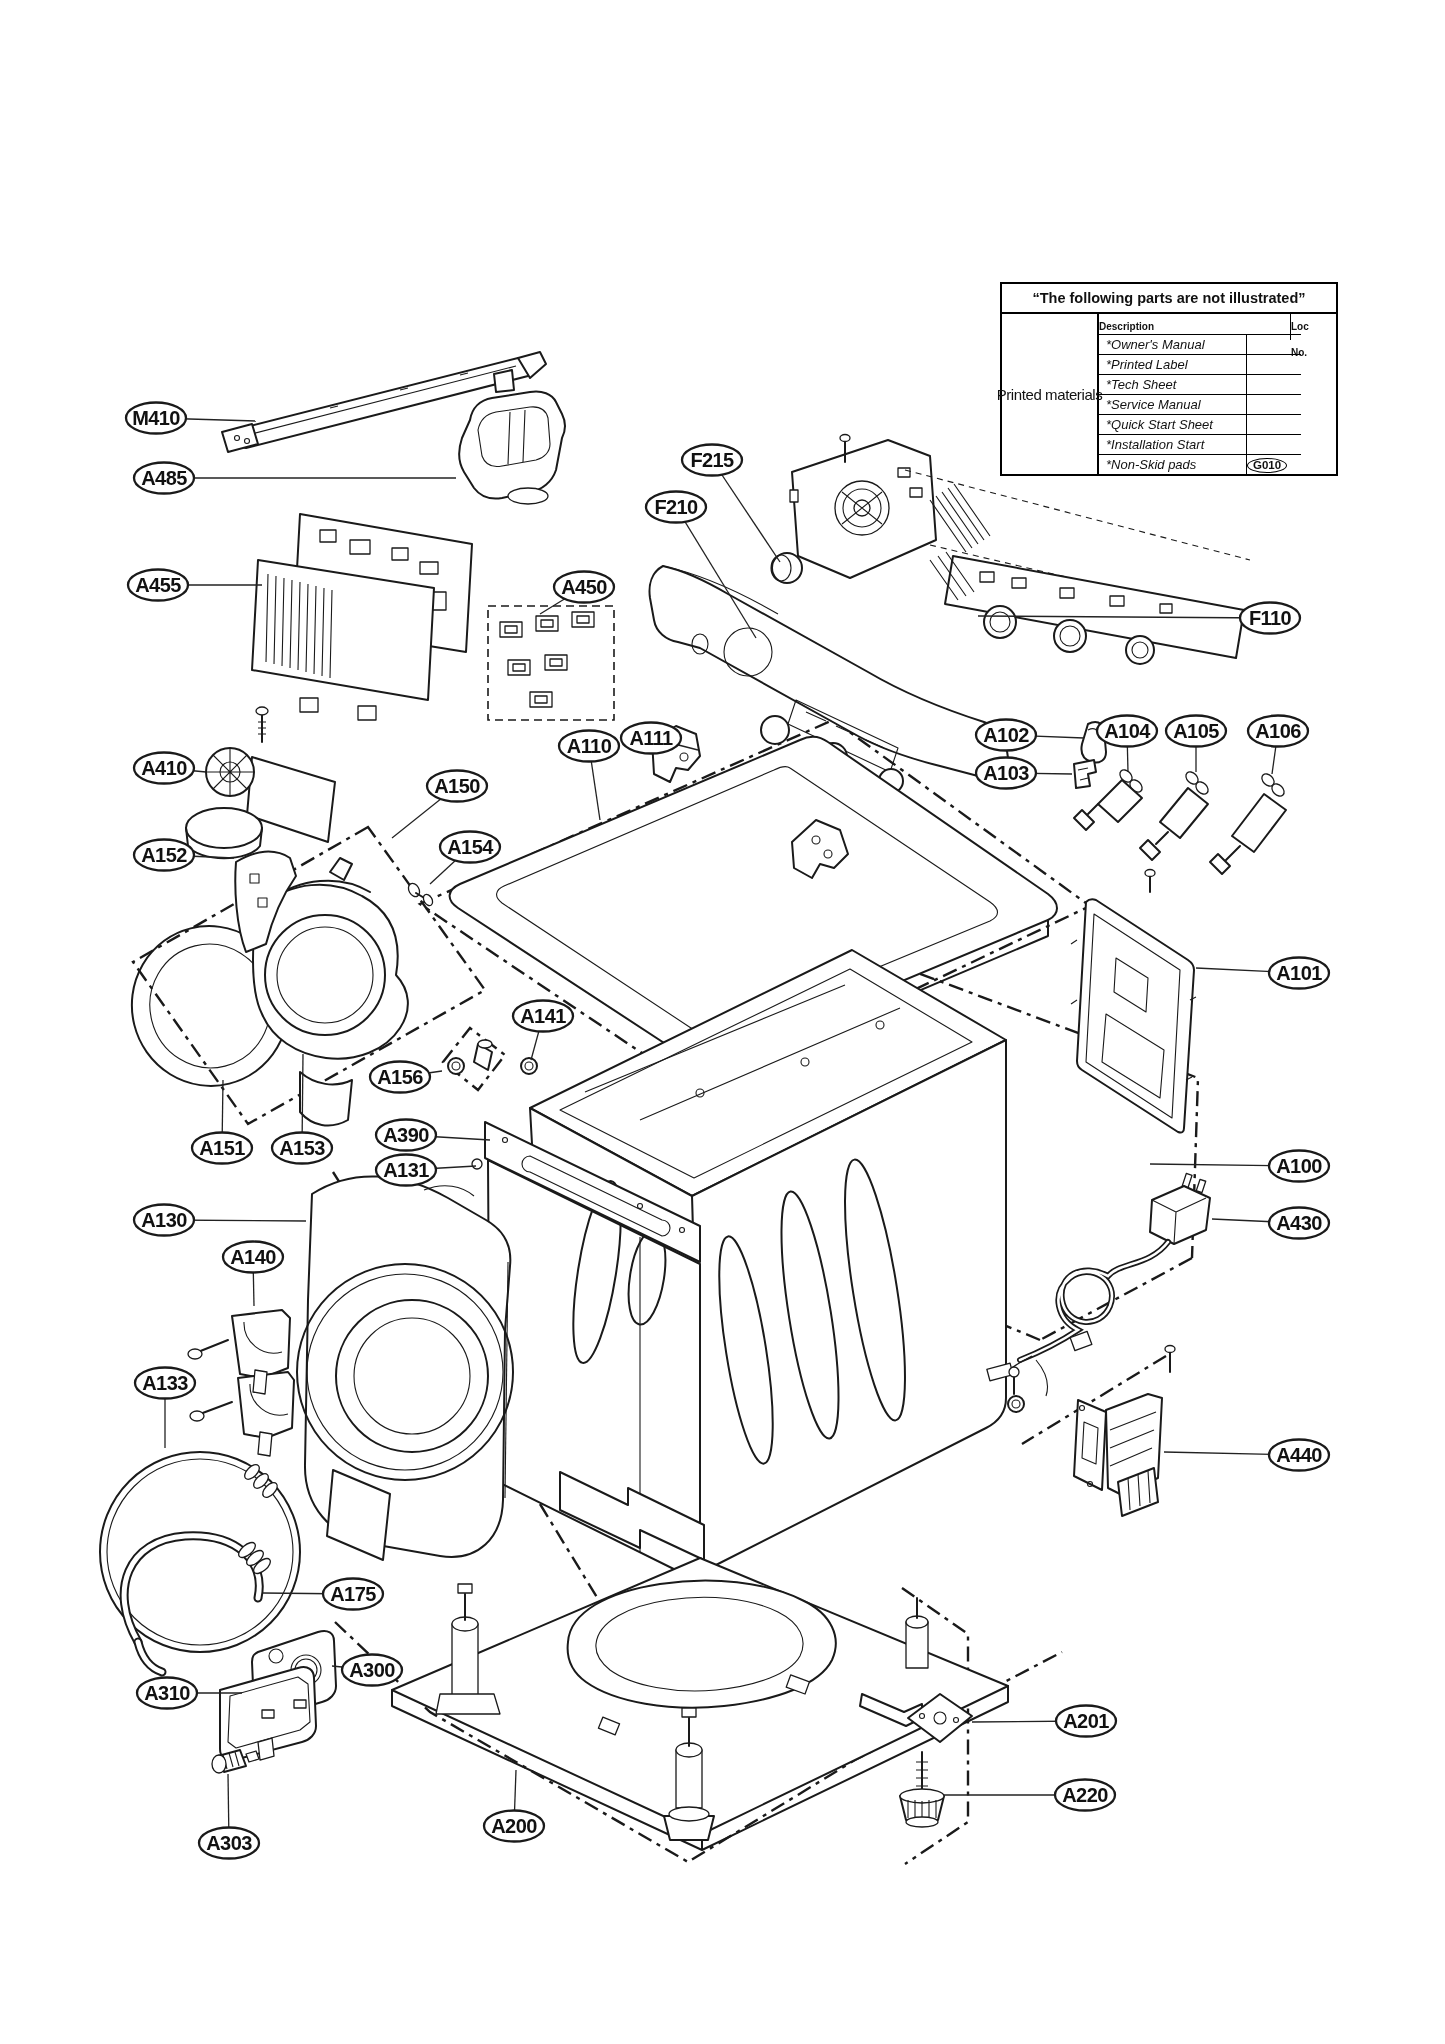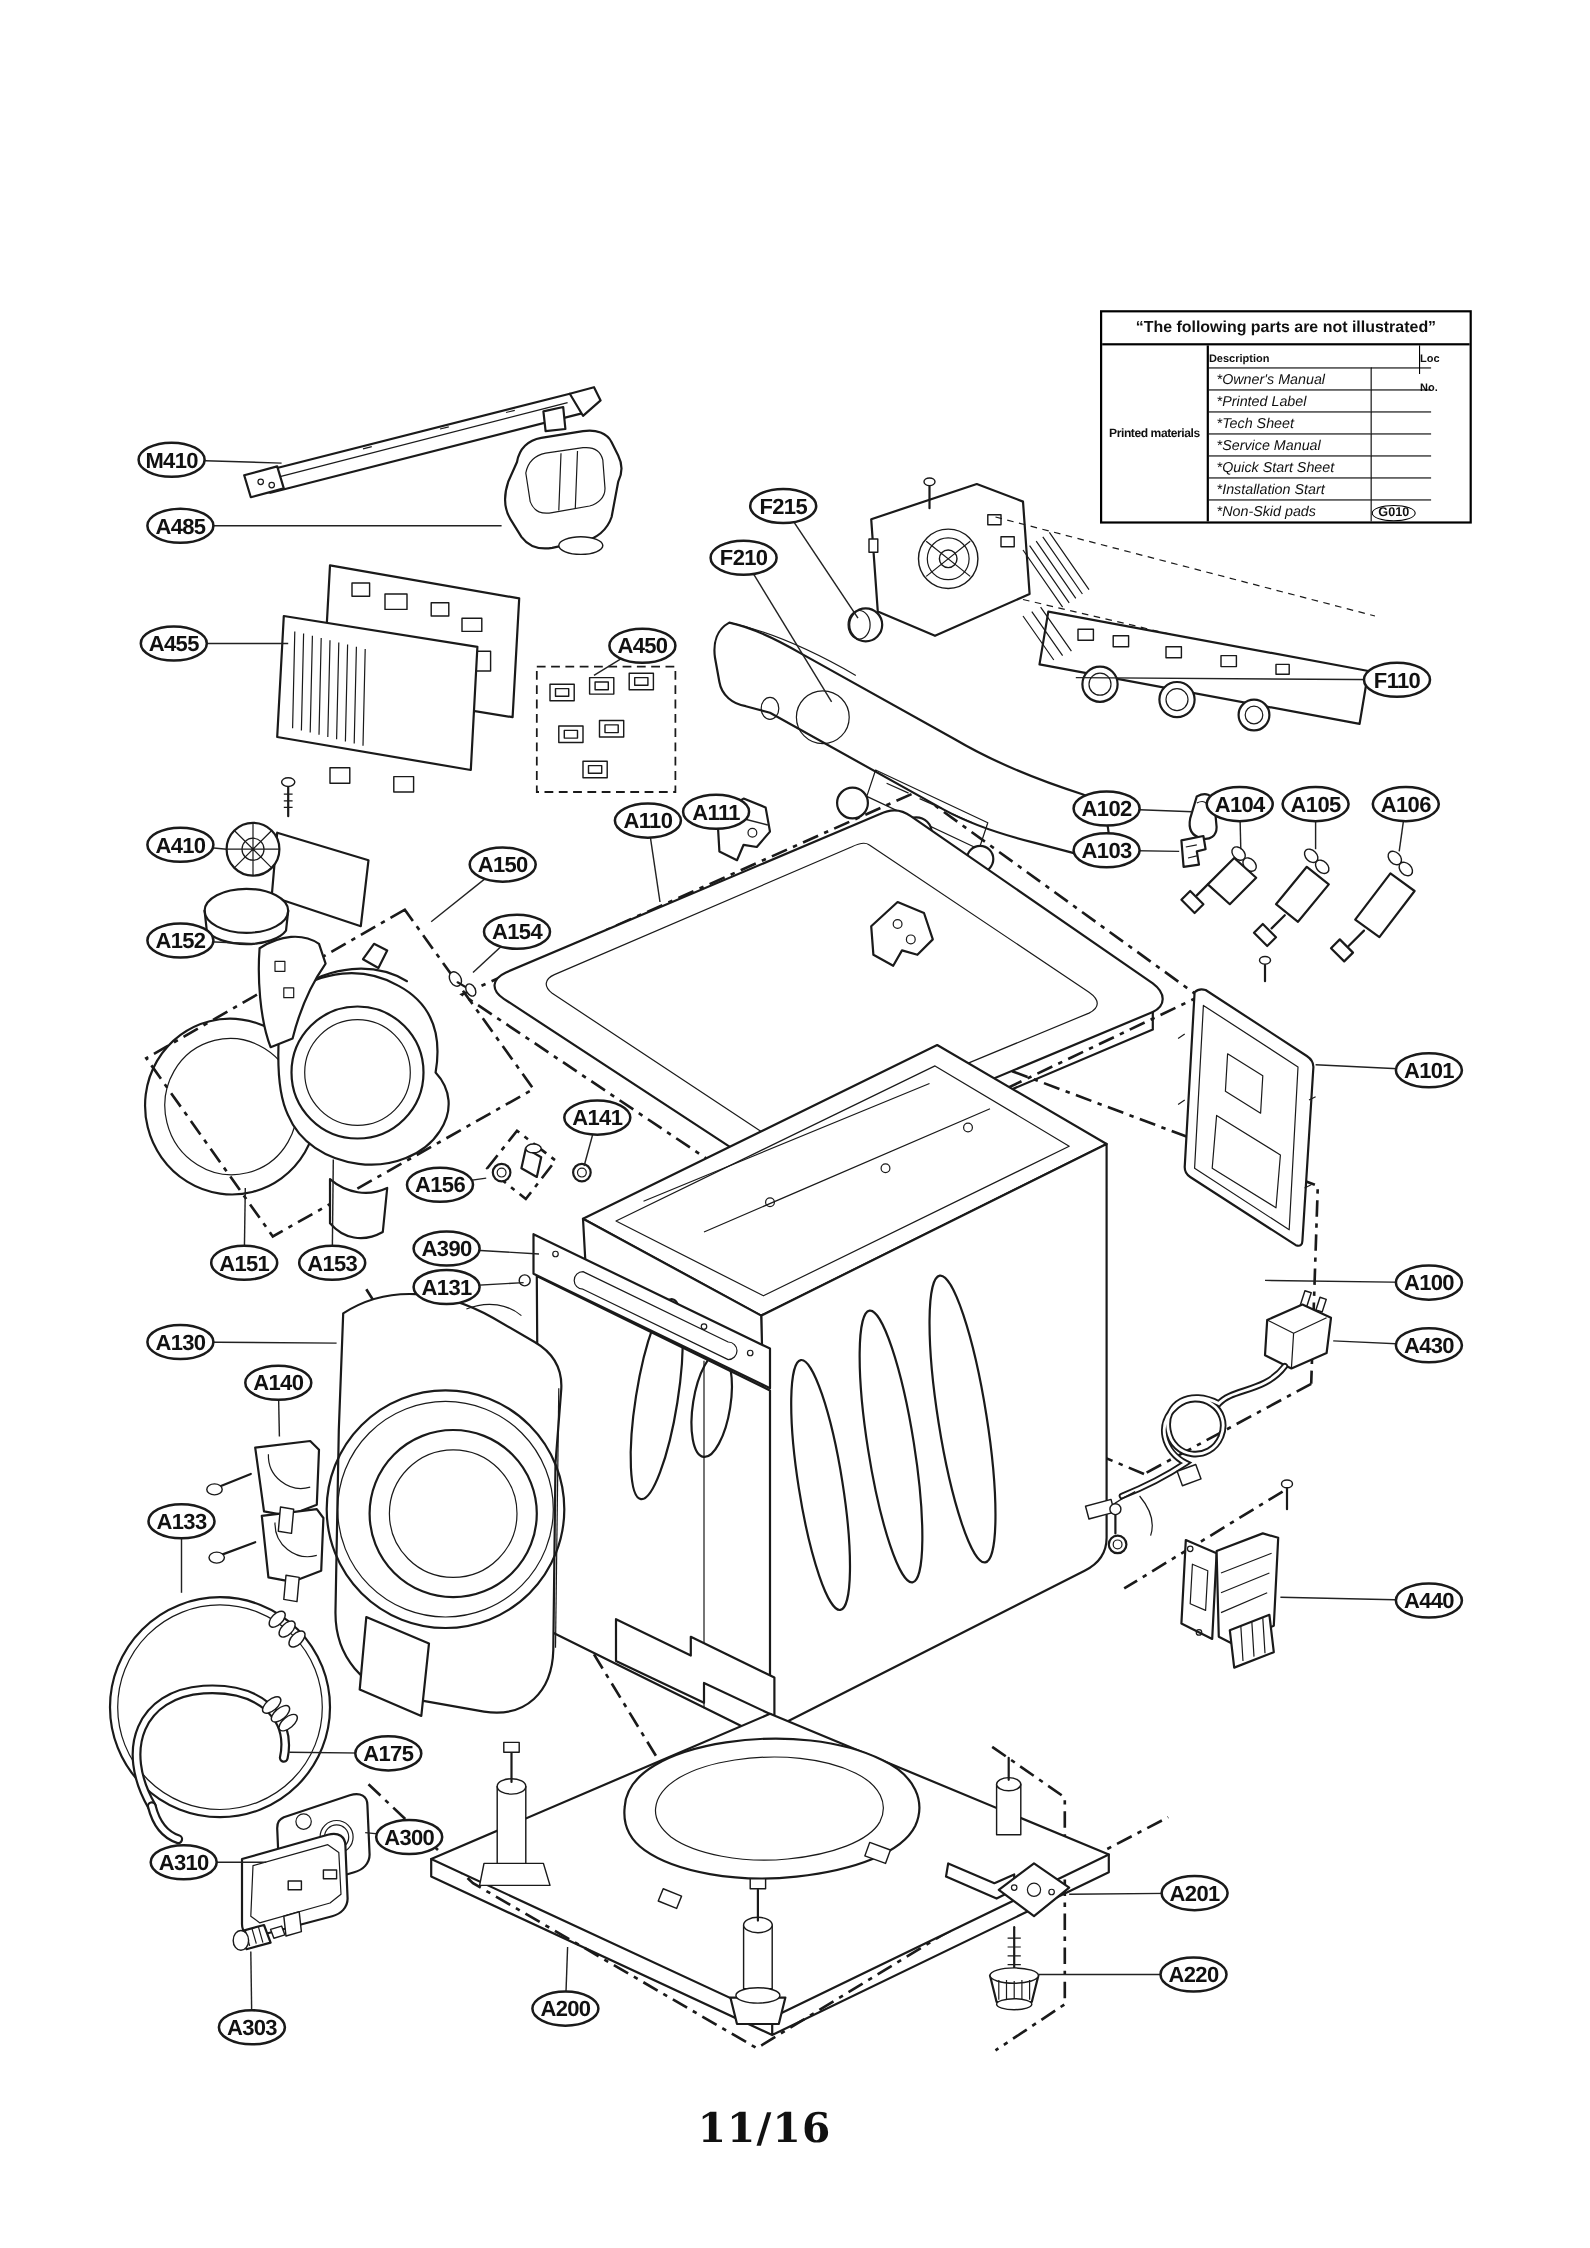--- a/index.html
+++ b/index.html
@@ -20,21 +20,21 @@
   .cordA{stroke:#1a1a1a;stroke-width:6;fill:none;stroke-linecap:round;}
   .cordB{stroke:#fff;stroke-width:2.6;fill:none;stroke-linecap:round;}
   .leader{stroke:#222;stroke-width:1.3;fill:none;}
   .label-oval{fill:#fff;stroke:#1a1a1a;stroke-width:2.3;}
   .label-text{font:700 20px "Liberation Sans",sans-serif;letter-spacing:-0.6px;fill:#111;}
 
   
   .parts-table{position:absolute;left:1000px;top:282px;width:338px;border:2px solid #000;background:#fff;box-sizing:border-box;}
   .pt-title{border-bottom:2px solid #000;font-weight:bold;font-size:14.5px;text-align:center;line-height:28px;height:28px;white-space:nowrap;}
   .pt-grid{display:grid;grid-template-columns:97px 147px 55px;grid-auto-rows:20px;}
-  .pt-group{grid-column:1;grid-row:1 / span 8;border-right:2px solid #000;display:flex;align-items:center;justify-content:center;font-weight:bold;font-size:11px;white-space:nowrap;letter-spacing:-0.4px;}
+  .pt-group{grid-column:1;grid-row:1 / span 8;border-right:2px solid #000;display:flex;align-items:center;justify-content:center;font-weight:normal;font-size:15px;white-space:nowrap;letter-spacing:-0.4px;}
   .pt-head{font-weight:bold;font-size:10px;text-align:left;line-height:26px;height:26px;grid-row:1;}
   .pt-head.desc{grid-column:2;}
   .pt-head.loc{grid-column:3;border-left:1.5px solid #000;margin-left:44px;}
   .pt-cell{border-top:1.5px solid #000;font-size:13px;line-height:19px;height:20px;box-sizing:border-box;overflow:hidden;}
   .pt-desc{grid-column:2;padding-left:7px;white-space:nowrap;font-style:italic;}
   .pt-loc{grid-column:3;border-left:1.5px solid #000;}
   .loc-oval{display:inline-block;border:1.6px solid #000;border-radius:50%;padding:0 5px;font-size:11.5px;font-weight:bold;line-height:13px;margin-top:2px;}
 
   .page-number{position:absolute;left:0;top:1912px;width:1390px;text-align:center;
                font-family:"DejaVu Serif",serif;font-weight:bold;font-size:37px;letter-spacing:1px;}
@@ -627,15 +627,14 @@
         <div class="pt-cell pt-loc"></div>
         <div class="pt-cell pt-desc">*Quick Start Sheet</div>
         <div class="pt-cell pt-loc"></div>
         <div class="pt-cell pt-desc">*Installation Start</div>
         <div class="pt-cell pt-loc"></div>
         <div class="pt-cell pt-desc">*Non-Skid pads</div>
         <div class="pt-cell pt-loc"><span class="loc-oval">G010</span></div>
       </div>
 </div>
 
-<div class="page-number">11/16</div>
 
 </div>
 
 </body></html>

